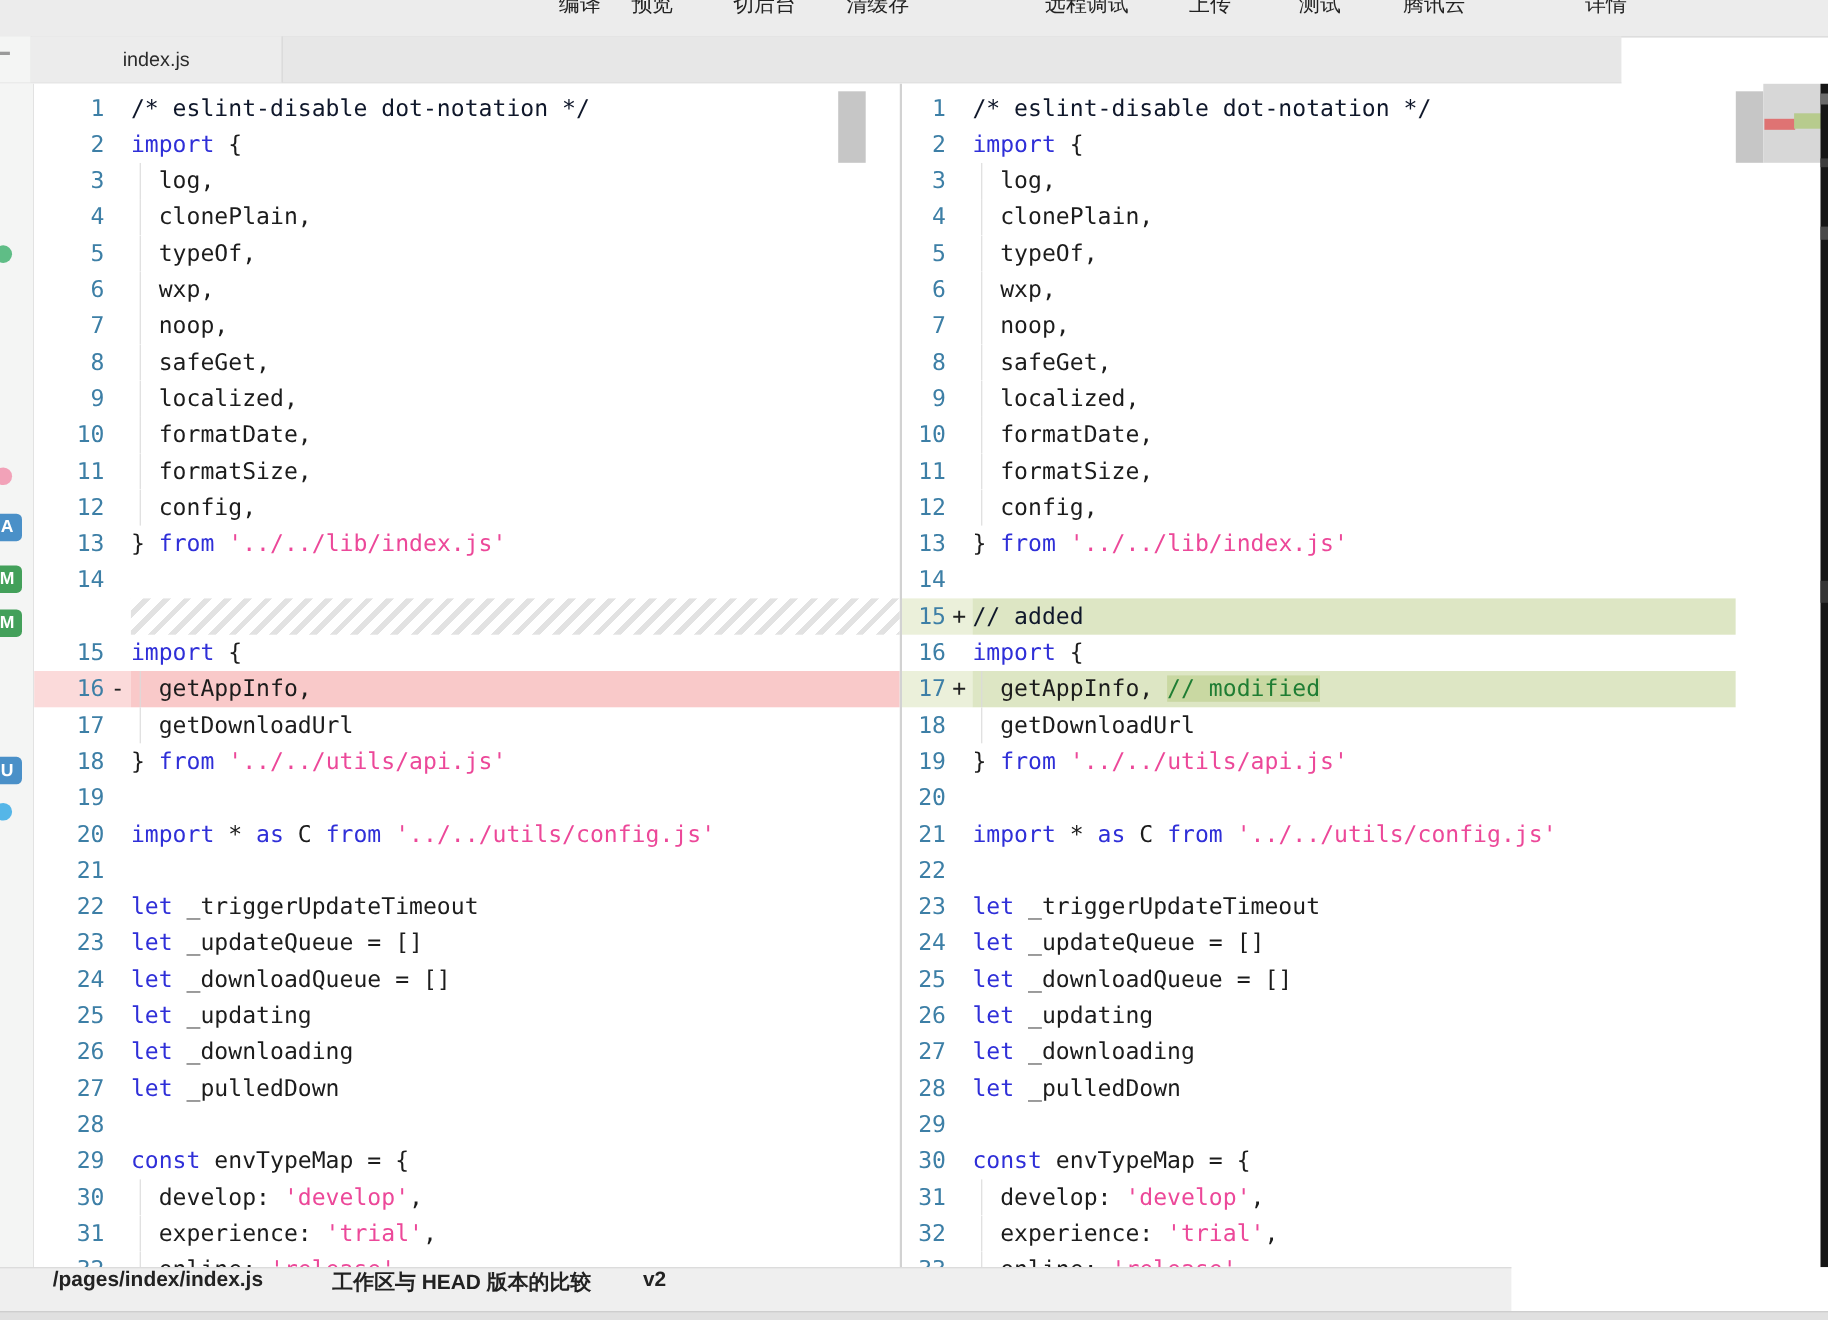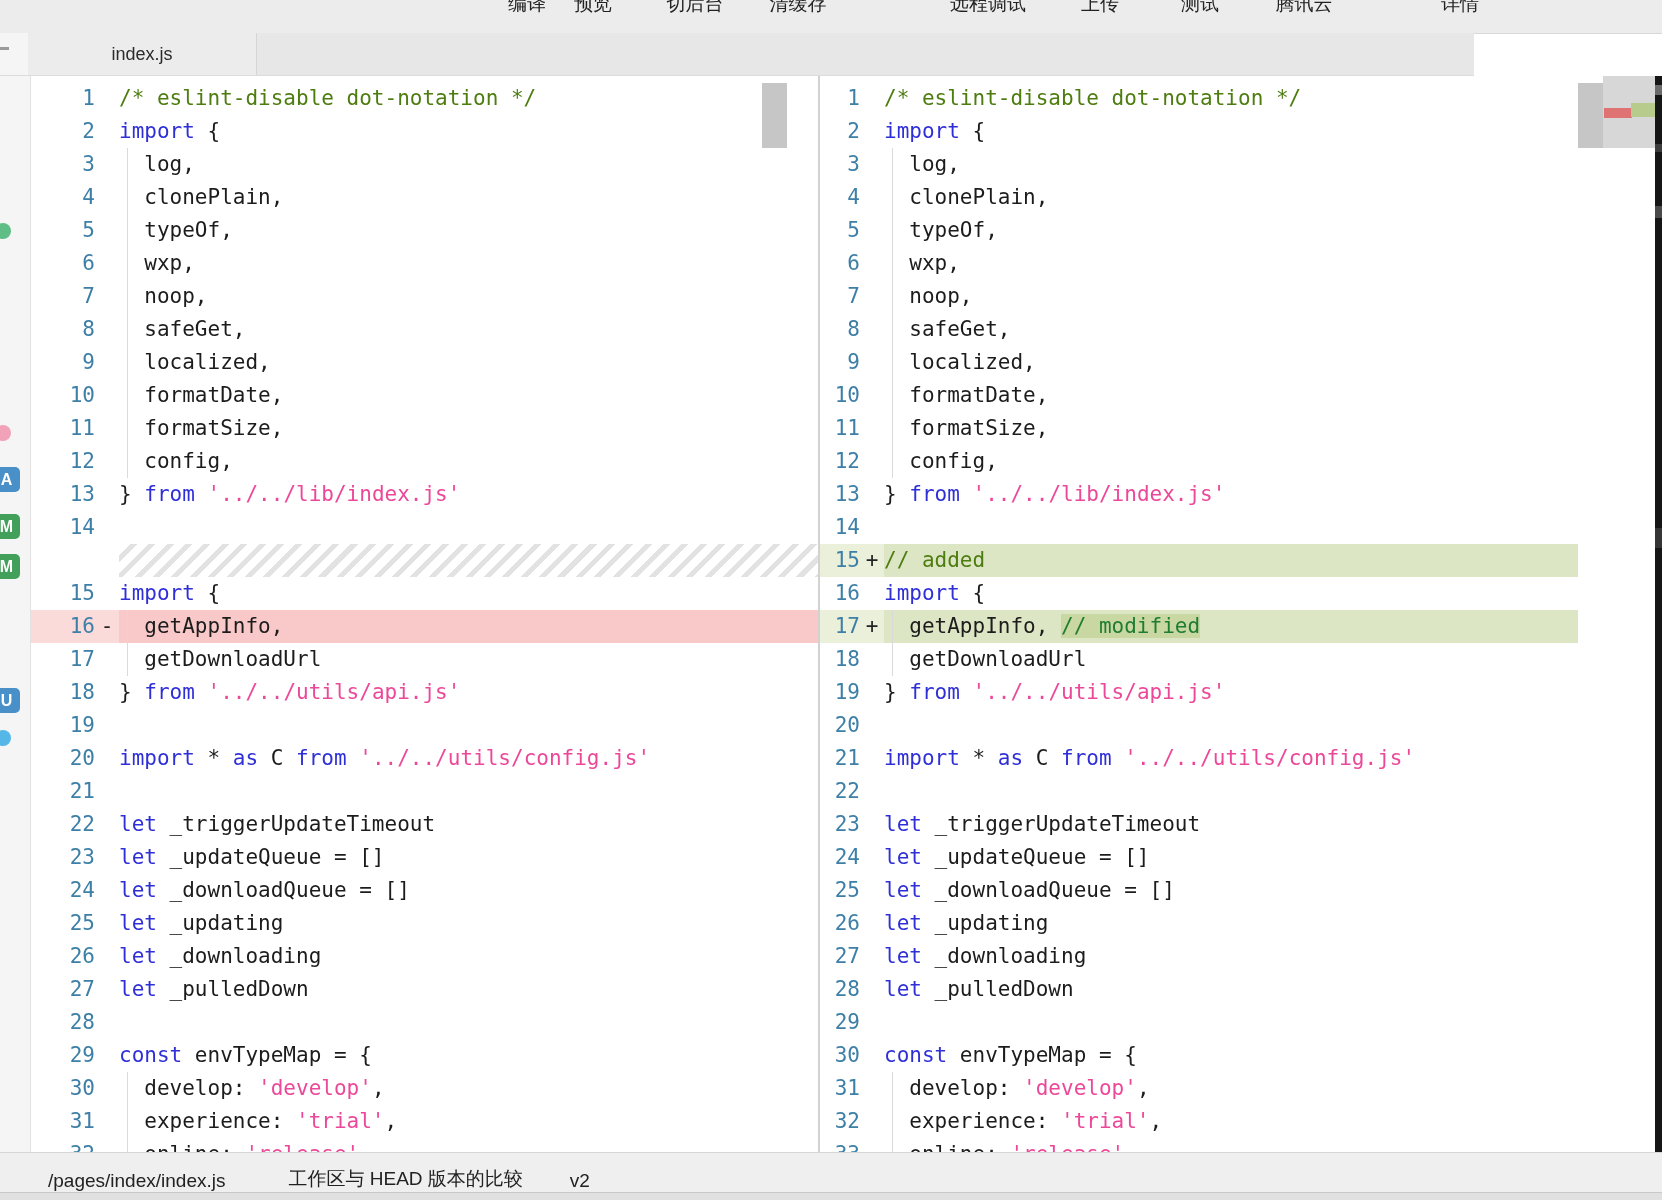--- a/index.html
+++ b/index.html
@@ -46,43 +46,43 @@
   .pane-body{padding-top:6px;}
   .row{display:flex;height:33px;line-height:33px;font-family:"DejaVu Sans Mono",monospace;font-size:21px;white-space:pre;}
   .gut{display:flex;flex:0 0 auto;}
   .pane-left .ln{width:64px;}
   .pane-right .ln{width:40px;}
   .ln{text-align:right;color:#3d7fa6;}
   .sign{width:24px;text-align:center;color:#222;}
   .code{flex:1 1 auto;position:relative;color:#1c1c1c;overflow:hidden;}
   .guide{position:absolute;left:8px;top:0;bottom:0;width:1px;background:#dadada;}
   .tok-k{color:#2f2fd8;}
-  .tok-c{color:#4d7c0f;}
+  .tok-c{color:#0f172a;}
   .tok-s{color:#ec4899;}
   .tok-p{color:#1c1c1c;}
   .tok-ch{color:#1f7d33;background:#c9d8a2;}
   .row.del .gut{background:#fbdada;}
   .row.del .code{background:#f9c9c9;}
   .row.add .gut{background:#ebf0da;}
   .row.add .code{background:#dde6c4;}
   .row.hatch .code{background:repeating-linear-gradient(135deg,#ffffff 0 8px,#e2e2e2 8px 13px);}
   .divider{position:absolute;left:818px;top:0;width:2px;height:1076px;background:#d2d2d2;}
   .scroll-thumb{position:absolute;top:7px;width:25px;height:65px;background:#c6c6c6;}
   .thumb-left{left:762px;}
   .thumb-right{left:1578px;}
   .ruler-viewport{position:absolute;left:1603px;top:0;width:59px;height:72px;background:#d7d7d7;}
   .ruler-mark-del{position:absolute;left:1604px;top:32px;width:28px;height:10px;background:#df7373;}
   .ruler-mark-add{position:absolute;left:1631px;top:27px;width:26px;height:14px;background:#b7cb8d;}
   .dark-strip{position:absolute;left:1655px;top:0;width:7px;height:1076px;background:#161616;}
   .dark-strip i{position:absolute;left:0;width:7px;display:block;background:#6a6a6a;}
   
   .statusbar{
-    position:absolute;left:0;top:1152px;width:1662px;height:40px;
+    position:absolute;left:0;top:1152px;width:1374px;height:40px;
     background:#efefef;border-top:1px solid #d6d6d6;box-sizing:border-box;
-    display:flex;align-items:flex-end;font-size:19px;color:#222;
+    display:flex;align-items:flex-start;font-size:19px;color:#222;font-weight:bold;
   }
   .status-path{margin-left:48px;}
   .status-compare{margin-left:63px;}
   .status-version{margin-left:47px;}
   .bottom-strip{position:absolute;left:0;top:1192px;width:1662px;height:8px;background:#e0e0e0;border-top:1px solid #c9c9c9;box-sizing:border-box;}
 </style>
 </head>
 <body>
 
 <div class="menubar">

